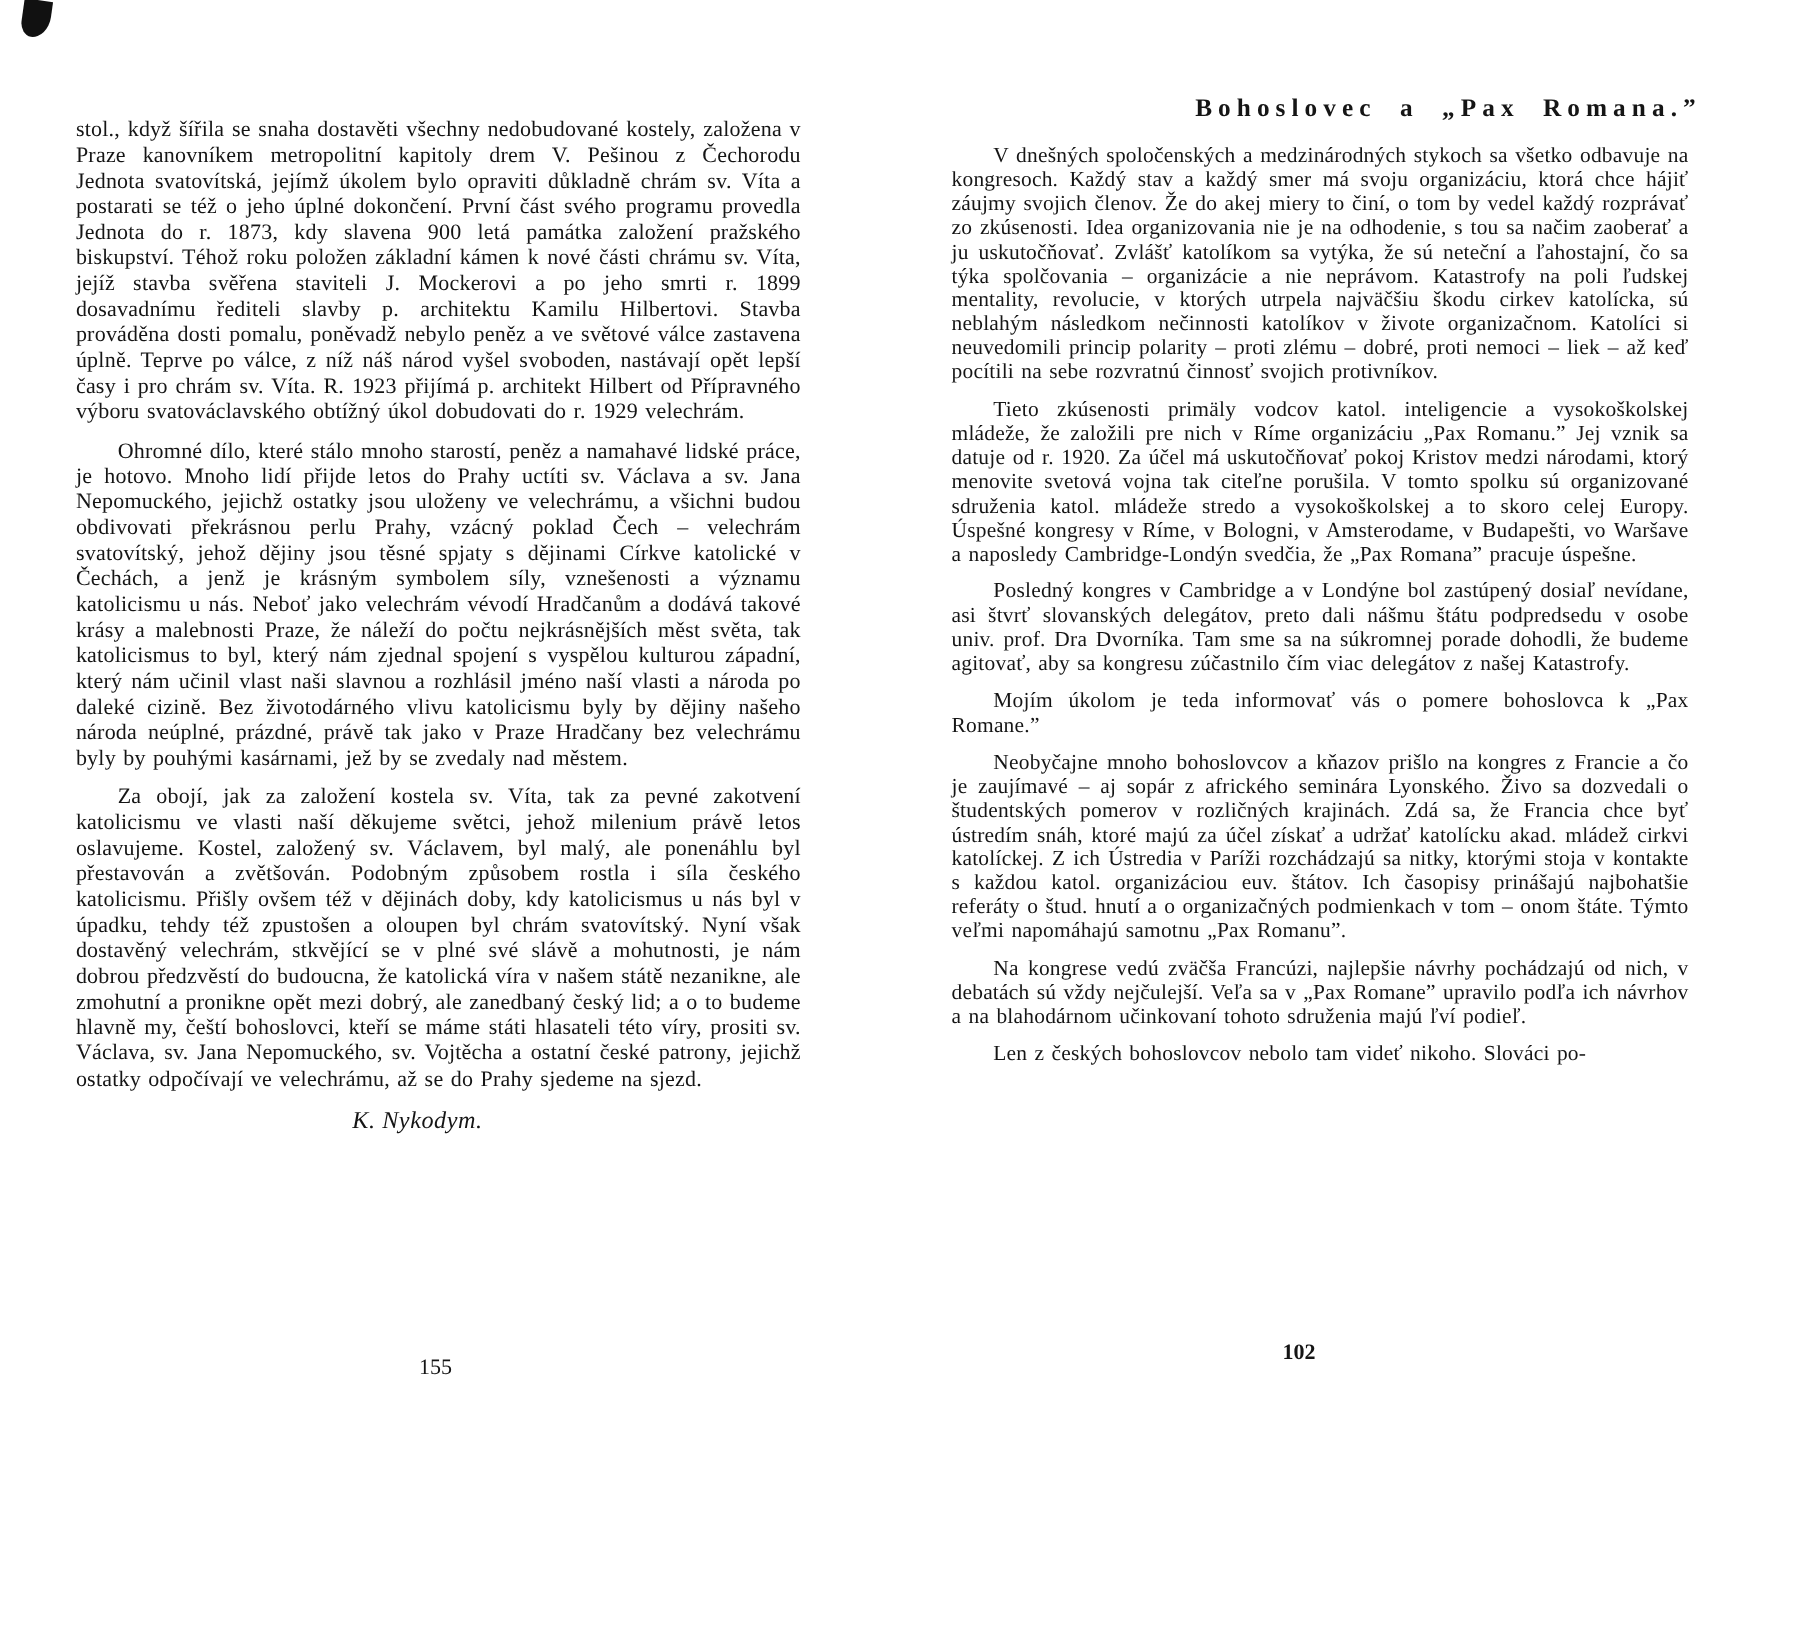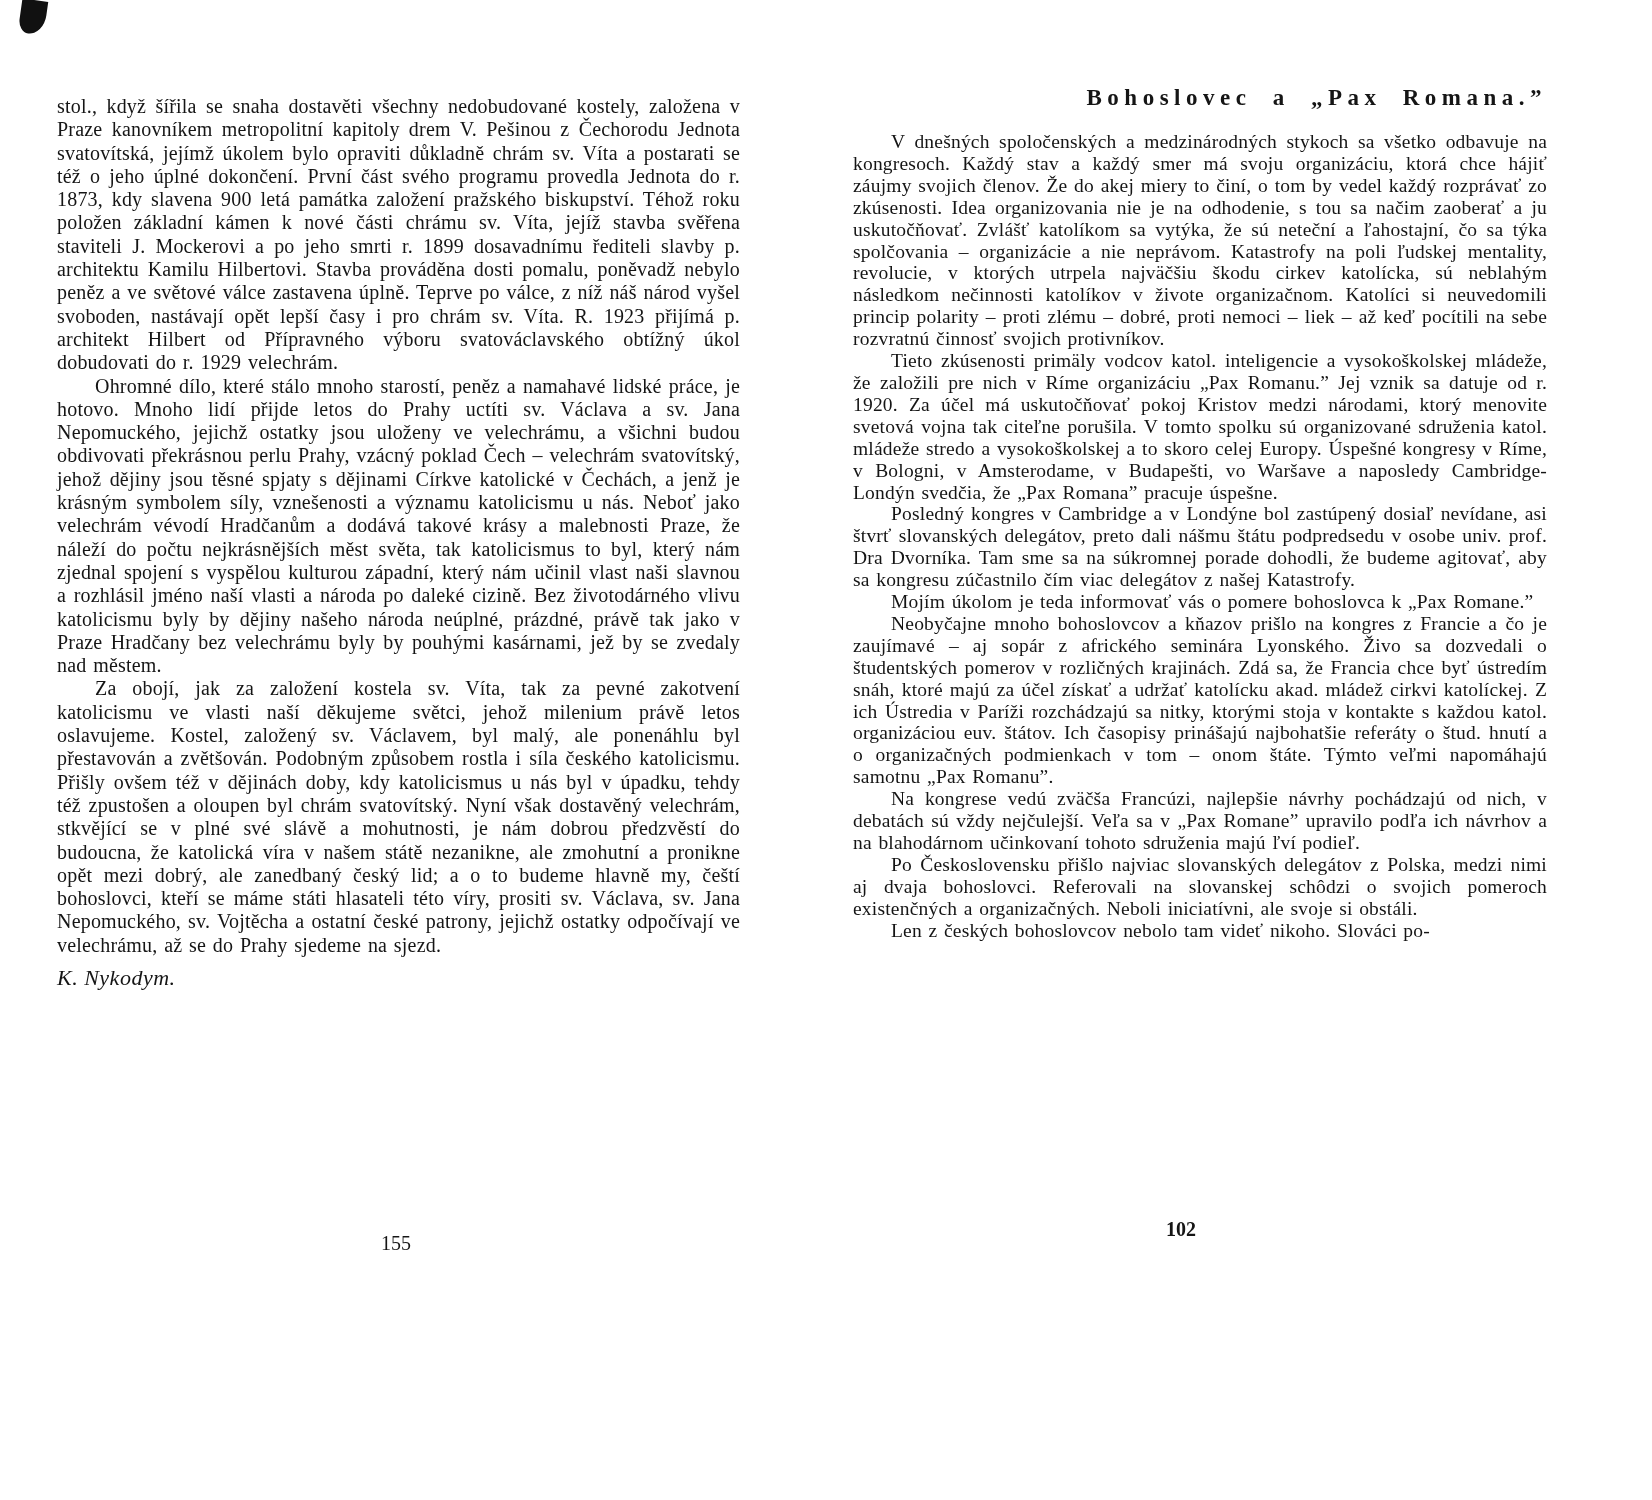--- a/index.html
+++ b/index.html
@@ -32,21 +32,21 @@
     left: 57px;
     top: 95px;
     width: 683px;
   }
   .page-column.right {
     left: 853px;
     top: 85px;
     width: 694px;
   }
   .body-text p {
-    margin: 0;
+    margin: 12px;
     text-align: justify;
     font-size: 20px;
     line-height: 23.3px;
     letter-spacing: 0.2px;
     word-spacing: 1.5px;
   }
   .page-column.right .body-text p {
     font-size: 19.5px;
     line-height: 21.9px;
   }
@@ -55,21 +55,21 @@
   }
   .article-title {
     text-align: right;
     font-size: 23px;
     letter-spacing: 5.5px;
     word-spacing: 10px;
     margin: 0 0 20px 0;
     white-space: nowrap;
   }
   .signature {
-    text-align: left;
+    text-align: center;
     font-style: italic;
     font-size: 22px;
     padding-right: 38px;
     margin-top: 8px;
     letter-spacing: 0.5px;
   }
   .page-number {
     position: absolute;
     font-size: 20px;
     text-align: center;
@@ -101,19 +101,18 @@
 
 <div class="page-column right">
   <h1 class="article-title">Bohoslovec a „Pax Romana.”</h1>
   <div class="body-text">
     <p class="indent">V dnešných spoločenských a medzinárodných stykoch sa všetko odbavuje na kongresoch. Každý stav a každý smer má svoju organizáciu, ktorá chce hájiť záujmy svojich členov. Že do akej miery to činí, o tom by vedel každý rozprávať zo zkúsenosti. Idea organizovania nie je na odhodenie, s tou sa načim zaoberať a ju uskutočňovať. Zvlášť katolíkom sa vytýka, že sú neteční a ľahostajní, čo sa týka spolčovania – organizácie a nie neprávom. Katastrofy na poli ľudskej mentality, revolucie, v ktorých utrpela najväčšiu škodu cirkev katolícka, sú neblahým následkom nečinnosti katolíkov v živote organizačnom. Katolíci si neuvedomili princip polarity – proti zlému – dobré, proti nemoci – liek – až keď pocítili na sebe rozvratnú činnosť svojich protivníkov.</p>
     <p class="indent">Tieto zkúsenosti primäly vodcov katol. inteligencie a vysokoškolskej mládeže, že založili pre nich v Ríme organizáciu „Pax Romanu.” Jej vznik sa datuje od r. 1920. Za účel má uskutočňovať pokoj Kristov medzi národami, ktorý menovite svetová vojna tak citeľne porušila. V tomto spolku sú organizované sdruženia katol. mládeže stredo a vysokoškolskej a to skoro celej Europy. Úspešné kongresy v Ríme, v Bologni, v Amsterodame, v Budapešti, vo Waršave a naposledy Cambridge-Londýn svedčia, že „Pax Romana” pracuje úspešne.</p>
     <p class="indent">Posledný kongres v Cambridge a v Londýne bol zastúpený dosiaľ nevídane, asi štvrť slovanských delegátov, preto dali nášmu štátu podpredsedu v osobe univ. prof. Dra Dvorníka. Tam sme sa na súkromnej porade dohodli, že budeme agitovať, aby sa kongresu zúčastnilo čím viac delegátov z našej Katastrofy.</p>
     <p class="indent">Mojím úkolom je teda informovať vás o pomere bohoslovca k „Pax Romane.”</p>
     <p class="indent">Neobyčajne mnoho bohoslovcov a kňazov prišlo na kongres z Francie a čo je zaujímavé – aj sopár z afrického seminára Lyonského. Živo sa dozvedali o študentských pomerov v rozličných krajinách. Zdá sa, že Francia chce byť ústredím snáh, ktoré majú za účel získať a udržať katolícku akad. mládež cirkvi katolíckej. Z ich Ústredia v Paríži rozchádzajú sa nitky, ktorými stoja v kontakte s každou katol. organizáciou euv. štátov. Ich časopisy prinášajú najbohatšie referáty o štud. hnutí a o organizačných podmienkach v tom – onom štáte. Týmto veľmi napomáhajú samotnu „Pax Romanu”.</p>
     <p class="indent">Na kongrese vedú zväčša Francúzi, najlepšie návrhy pochádzajú od nich, v debatách sú vždy nejčulejší. Veľa sa v „Pax Romane” upravilo podľa ich návrhov a na blahodárnom učinkovaní tohoto sdruženia majú ľví podieľ.</p>
-    <p class="indent">Po Československu přišlo najviac slovanských delegátov z Polska, medzi nimi aj dvaja bohoslovci. Referovali na slovanskej schôdzi o svojich pomeroch existenčných a organizačných. Neboli iniciatívni, ale svoje si obstáli.</p>
     <p class="indent">Len z českých bohoslovcov nebolo tam videť nikoho. Slováci po-</p>
   </div>
 </div>
 
 <div class="page-number left-no">155</div>
 <div class="page-number right-no">102</div>
 
 </body></html>

